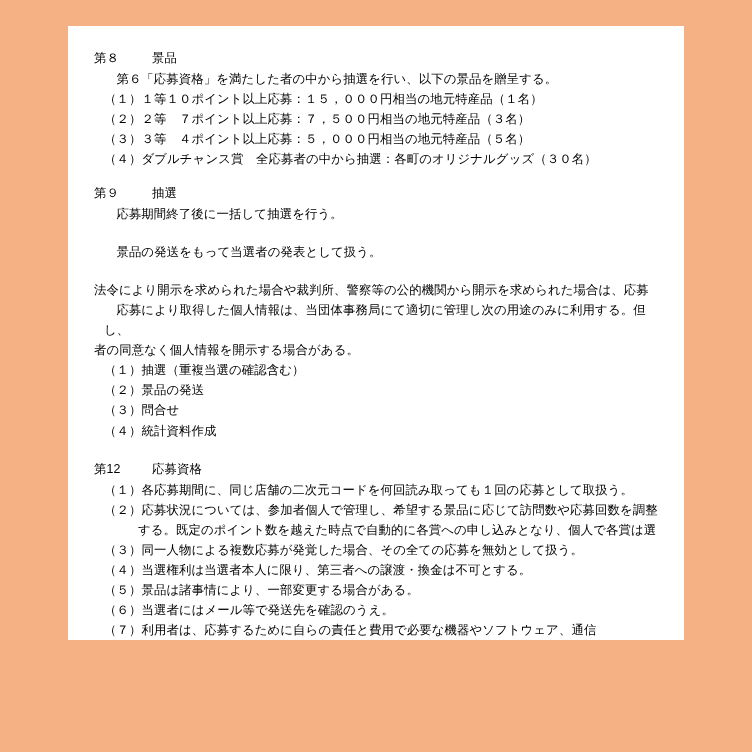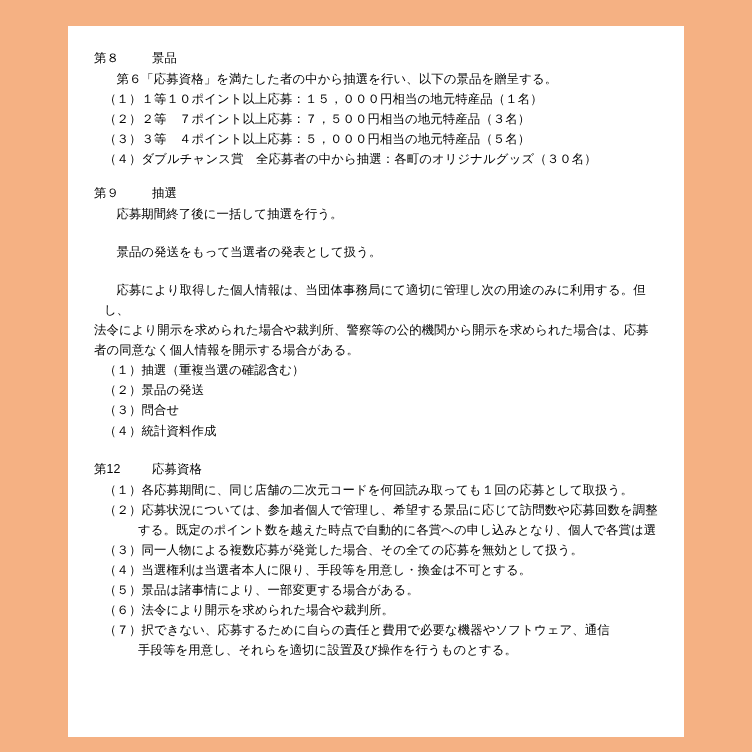--- a/index.html
+++ b/index.html
@@ -11,21 +11,21 @@
     height: 752px;
     background: #f5b183;
     font-family: "Liberation Sans", sans-serif;
     overflow: hidden;
   }
   #page {
     position: absolute;
     left: 68px;
     top: 26px;
     width: 616px;
-    height: 711px;
+    height: 614px;
     background: #ffffff;
     box-sizing: border-box;
     padding: 22px 26px 0 26px;
     overflow: hidden;
   }
   .doc {
     font-size: 12.4px;
     line-height: 1.62;
     color: #000000;
     letter-spacing: 0.1px;
@@ -114,22 +114,22 @@
 
     <div class="gap-md"></div>
 
     <div class="section">
       <div class="body-line">景品の発送をもって当選者の発表として扱う。</div>
     </div>
 
     <div class="gap-md"></div>
 
     <div class="section">
+      <div class="para cont" style="margin-left:0;">法令により開示を求められた場合や裁判所、警察等の公的機関から開示を求められた場合は、応募</div>
       <div class="para">応募により取得した個人情報は、当団体事務局にて適切に管理し次の用途のみに利用する。但し、</div>
-      <div class="para cont" style="margin-left:0;">法令により開示を求められた場合や裁判所、警察等の公的機関から開示を求められた場合は、応募</div>
       <div class="para cont" style="margin-left:0;">者の同意なく個人情報を開示する場合がある。</div>
       <div class="item">
         <span class="item-no">（１）</span>
         <span class="item-txt">抽選（重複当選の確認含む）</span>
       </div>
       <div class="item">
         <span class="item-no">（２）</span>
         <span class="item-txt">景品の発送</span>
       </div>
       <div class="item">
@@ -160,33 +160,33 @@
         <span class="item-txt">応募状況については、参加者個人で管理し、希望する景品に応じて訪問数や応募回数を調整</span>
       </div>
       <div class="sub-indent">する。既定のポイント数を越えた時点で自動的に各賞への申し込みとなり、個人で各賞は選</div>
 
       <div class="item">
         <span class="item-no">（３）</span>
         <span class="item-txt">同一人物による複数応募が発覚した場合、その全ての応募を無効として扱う。</span>
       </div>
       <div class="item">
         <span class="item-no">（４）</span>
-        <span class="item-txt">当選権利は当選者本人に限り、手段等を用意し・換金は不可とする。</span>
+        <span class="item-txt">当選権利は当選者本人に限り、第三者への譲渡・換金は不可とする。</span>
       </div>
       <div class="item">
         <span class="item-no">（５）</span>
         <span class="item-txt">景品は諸事情により、一部変更する場合がある。</span>
       </div>
       <div class="item">
         <span class="item-no">（６）</span>
-        <span class="item-txt">法令により開示を求められた場合や裁判所。</span>
+        <span class="item-txt">当選者にはメール等で発送先を確認のうえ。</span>
       </div>
 
       <div class="item">
         <span class="item-no">（７）</span>
-        <span class="item-txt">択できない、応募するために自らの責任と費用で必要な機器やソフトウェア、通信</span>
+        <span class="item-txt">利用者は、応募するために自らの責任と費用で必要な機器やソフトウェア、通信</span>
       </div>
       <div class="sub-indent">手段等を用意し、それらを適切に設置及び操作を行うものとする。</div>
 
     </div>
 
   </div>
 </div>
 
 </body></html>

